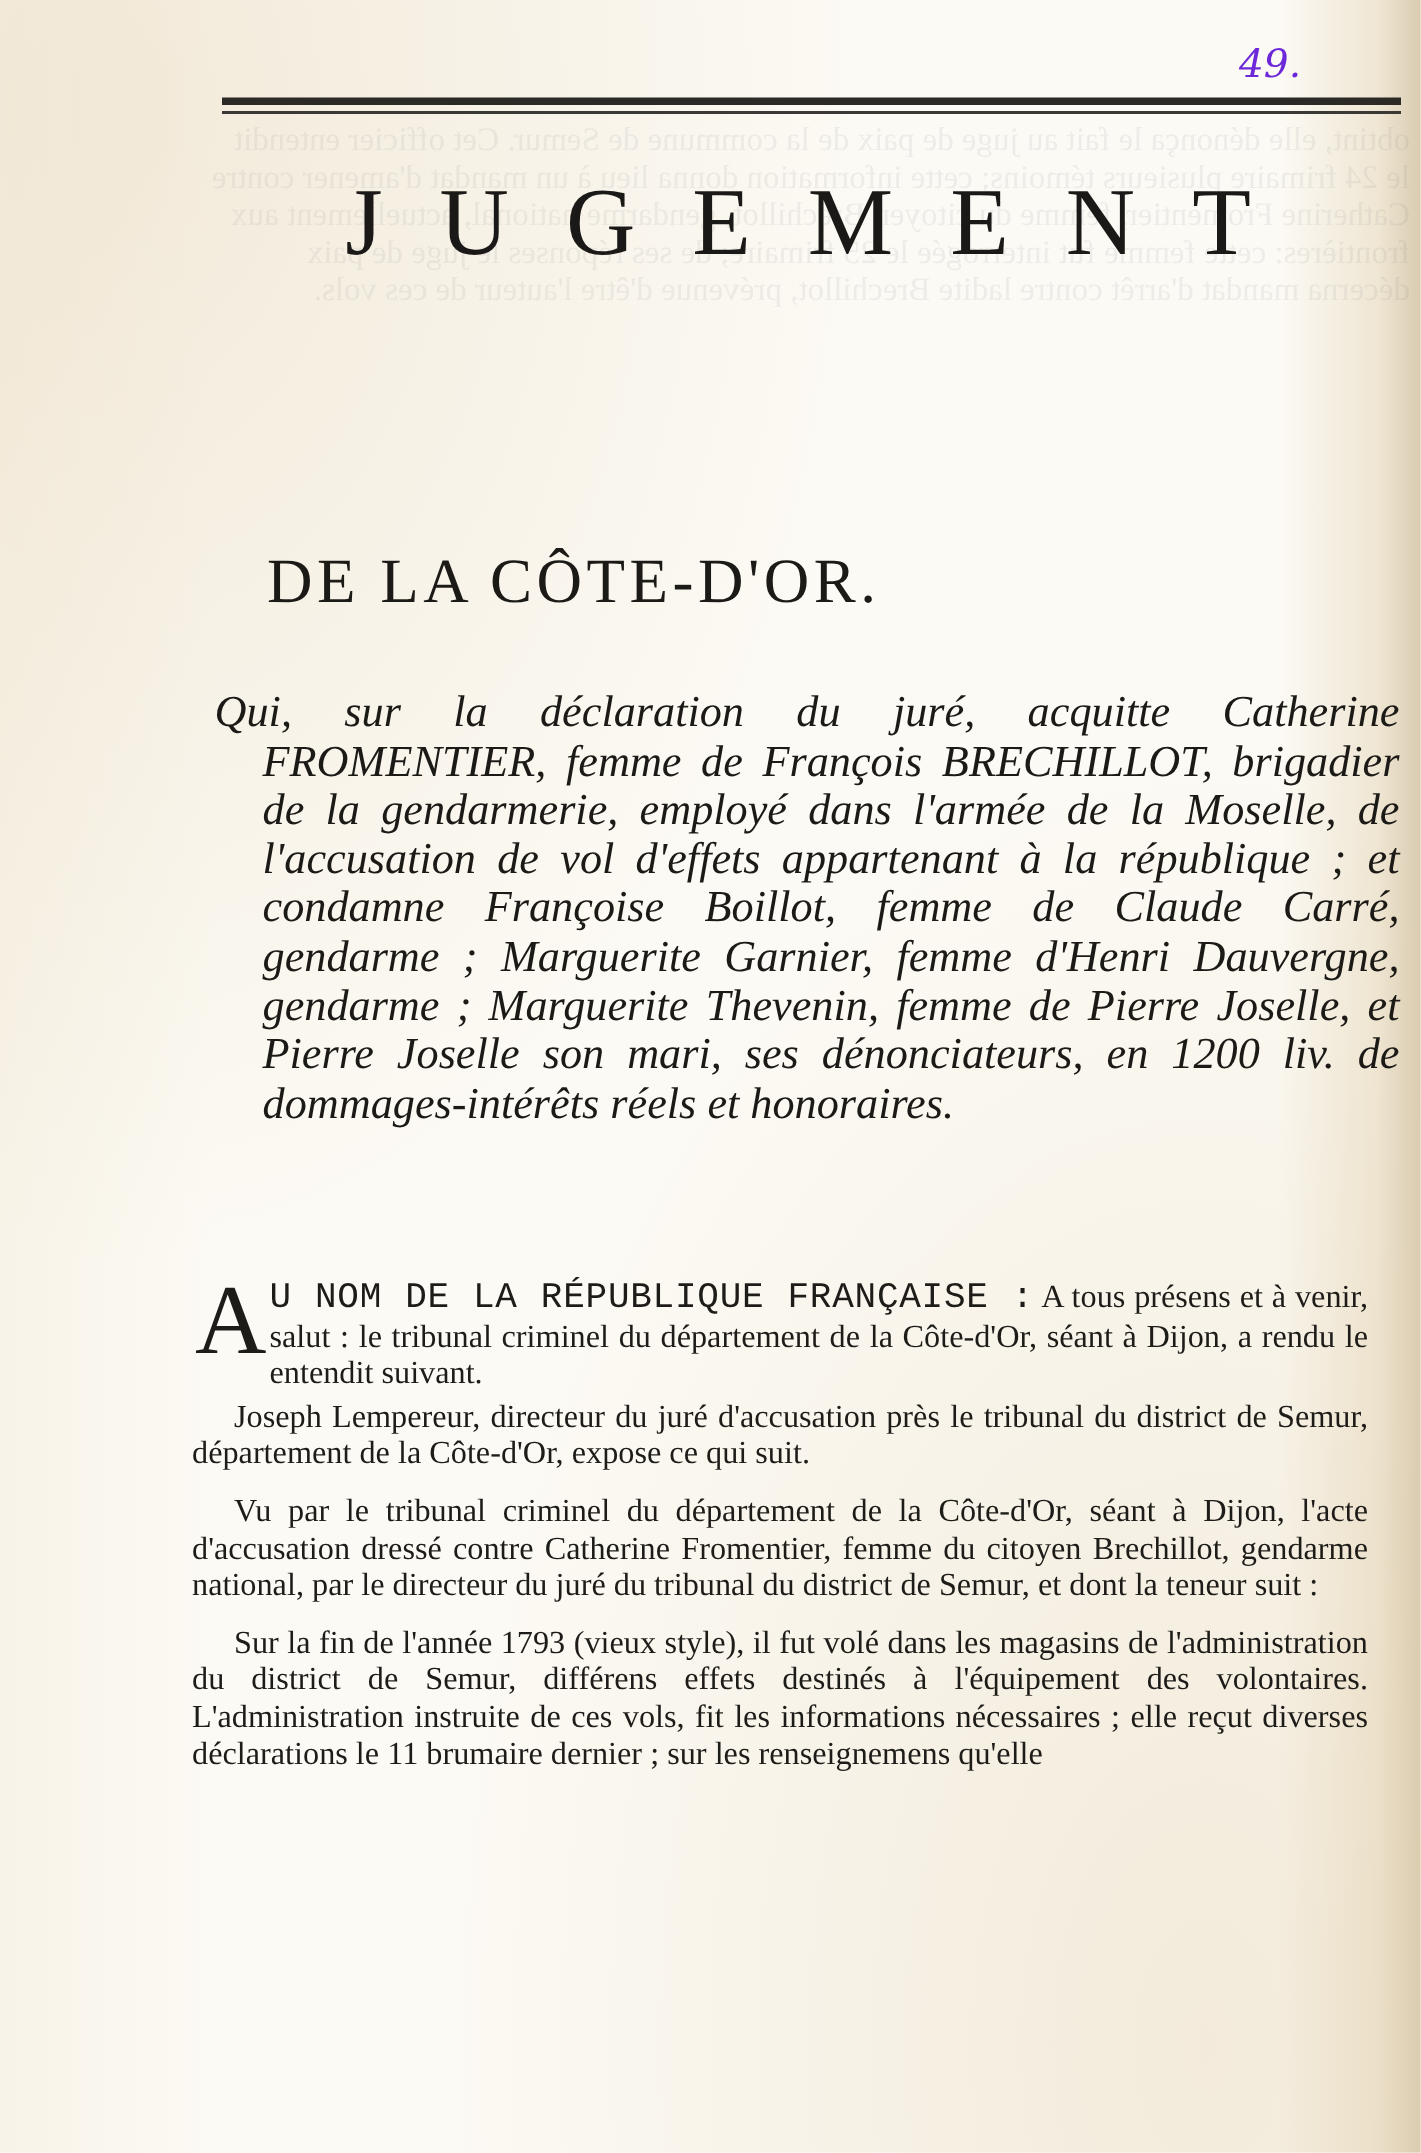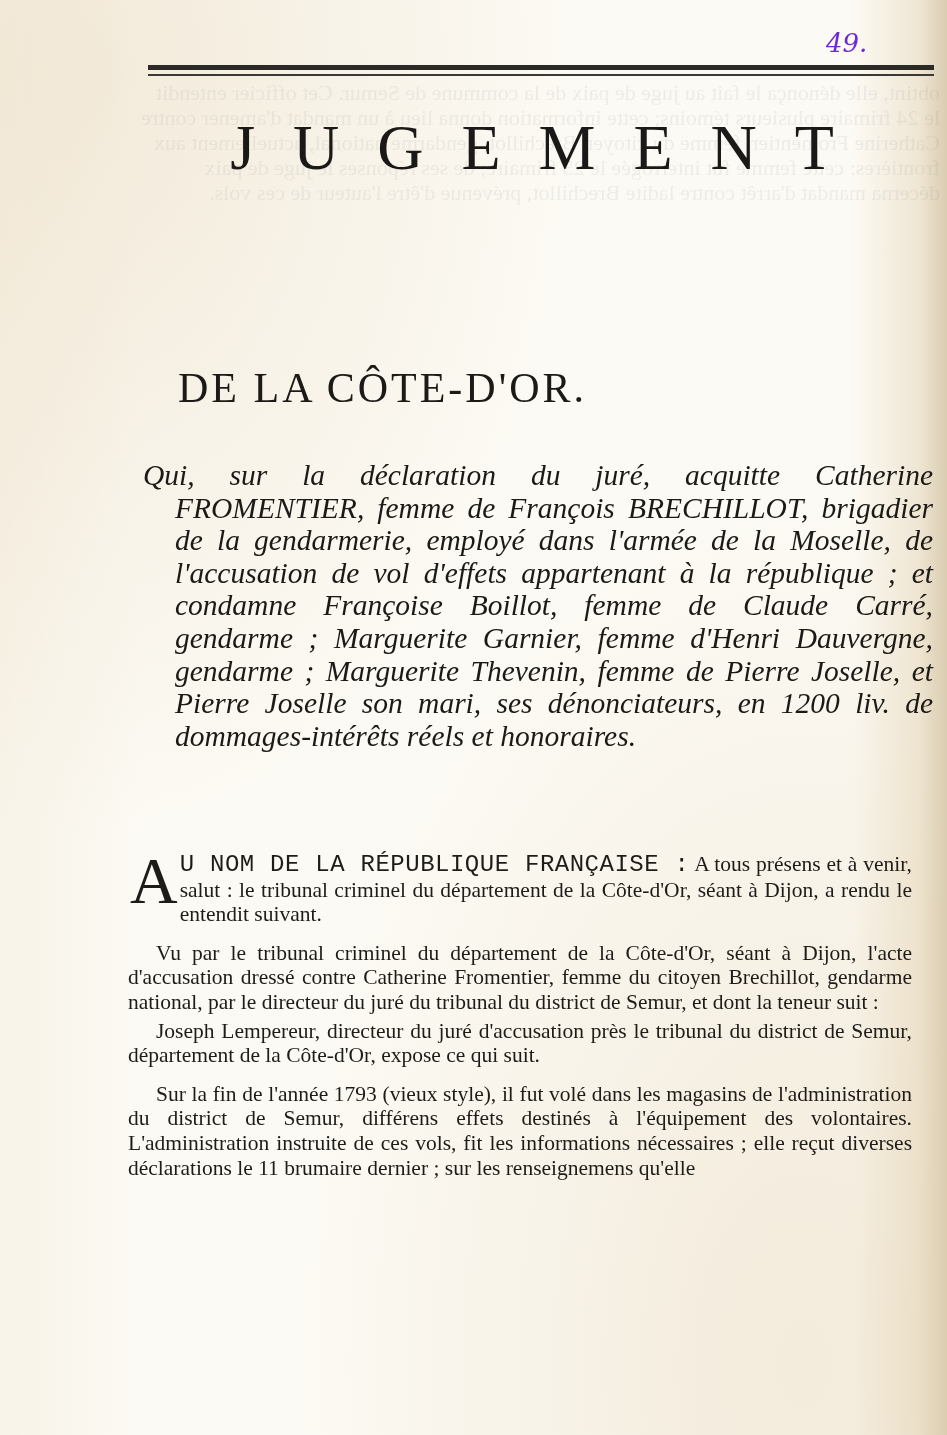--- a/index.html
+++ b/index.html
@@ -77,17 +77,17 @@
   <div class="t-cote">DE LA CÔTE-D'OR.</div>
 
   <div class="summary">
     <p>Qui, sur la déclaration du juré, acquitte Catherine FROMENTIER, femme de François BRECHILLOT, brigadier de la gendarmerie, employé dans l'armée de la Moselle, de l'accusation de vol d'effets appartenant à la république ; et condamne Françoise Boillot, femme de Claude Carré, gendarme ; Marguerite Garnier, femme d'Henri Dauvergne, gendarme ; Marguerite Thevenin, femme de Pierre Joselle, et Pierre Joselle son mari, ses dénonciateurs, en 1200 liv. de dommages-intérêts réels et honoraires.</p>
   </div>
 
   <div class="body">
     <p class="opening">
       <span class="dropcap">A</span><span class="caps">U NOM DE LA RÉPUBLIQUE FRANÇAISE :</span><span> A tous présens et à venir, salut : le tribunal criminel du département de la Côte-d'Or, séant à Dijon, a rendu le entendit suivant.</span>
     </p>
+    <p class="indent gap-s">Joseph Lempereur, directeur du juré d'accusation près le tribunal du district de Semur, département de la Côte-d'Or, expose ce qui suit.</p>
     <p class="indent gap">Vu par le tribunal criminel du département de la Côte-d'Or, séant à Dijon, l'acte d'accusation dressé contre Catherine Fromentier, femme du citoyen Brechillot, gendarme national, par le directeur du juré du tribunal du district de Semur, et dont la teneur suit :</p>
-    <p class="indent gap-s">Joseph Lempereur, directeur du juré d'accusation près le tribunal du district de Semur, département de la Côte-d'Or, expose ce qui suit.</p>
     <p class="indent gap">Sur la fin de l'année 1793 (vieux style), il fut volé dans les magasins de l'administration du district de Semur, différens effets destinés à l'équipement des volontaires. L'administration instruite de ces vols, fit les informations nécessaires ; elle reçut diverses déclarations le 11 brumaire dernier ; sur les renseignemens qu'elle</p>
   </div>
 </div>
 
 </body></html>

